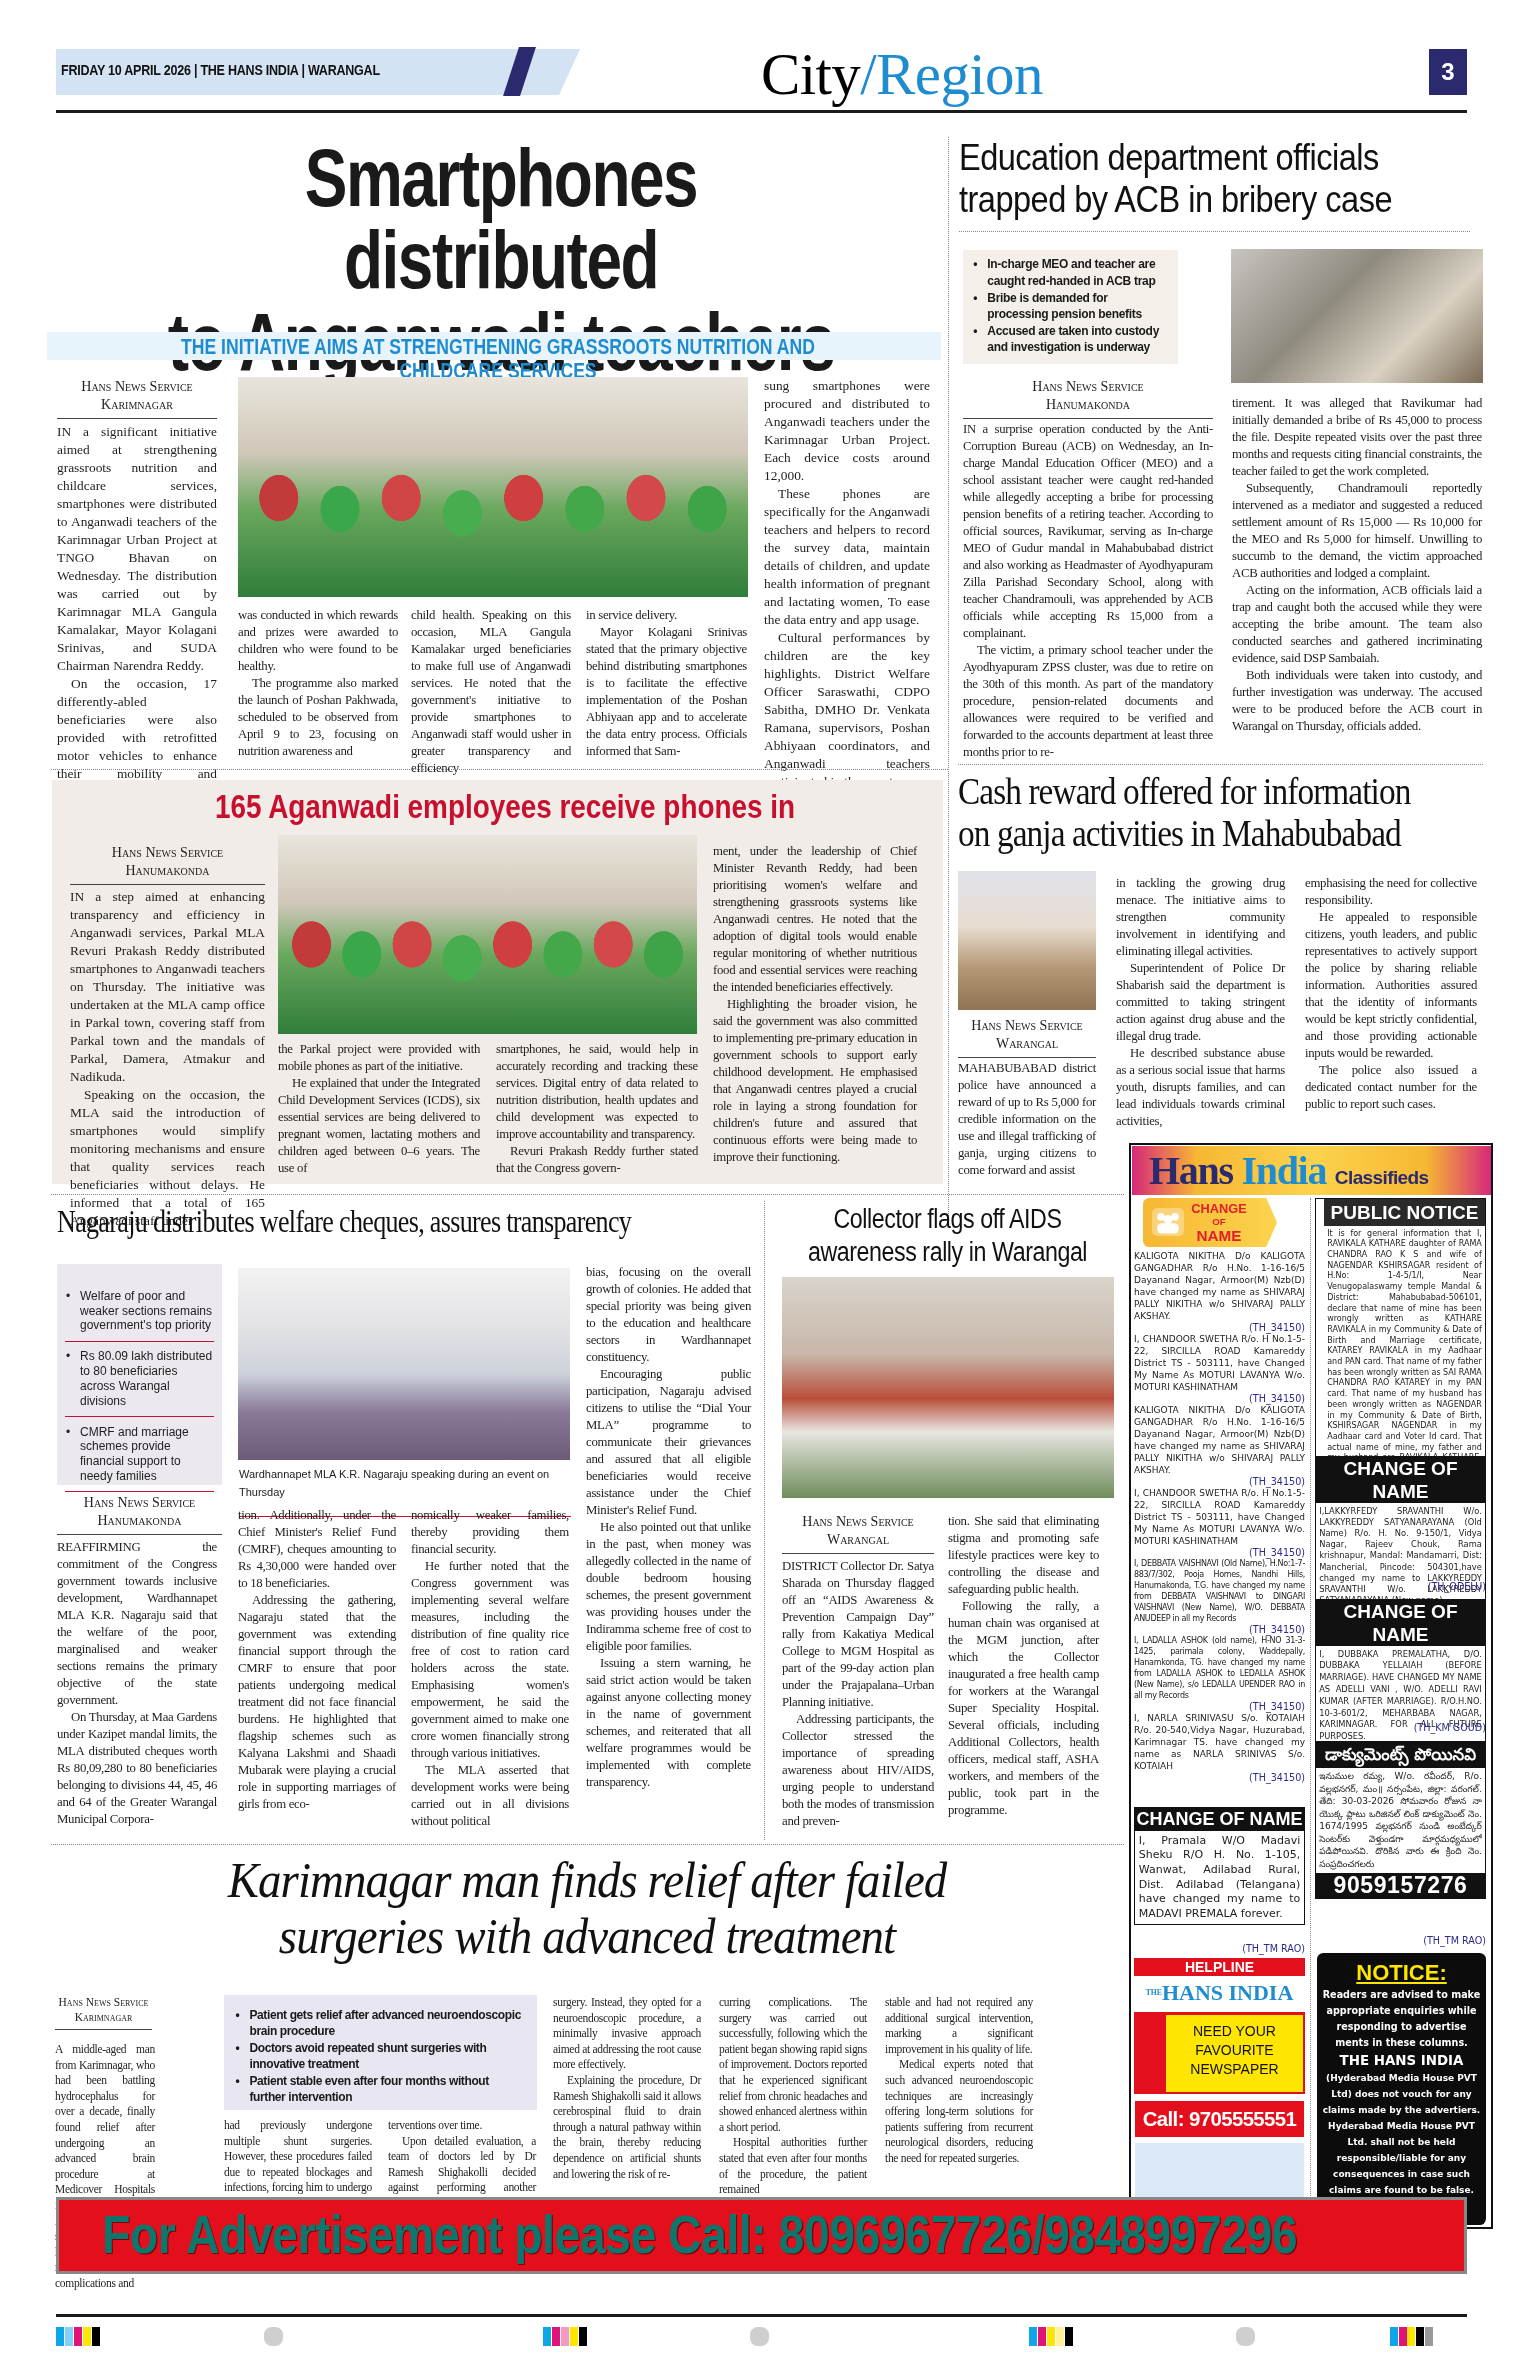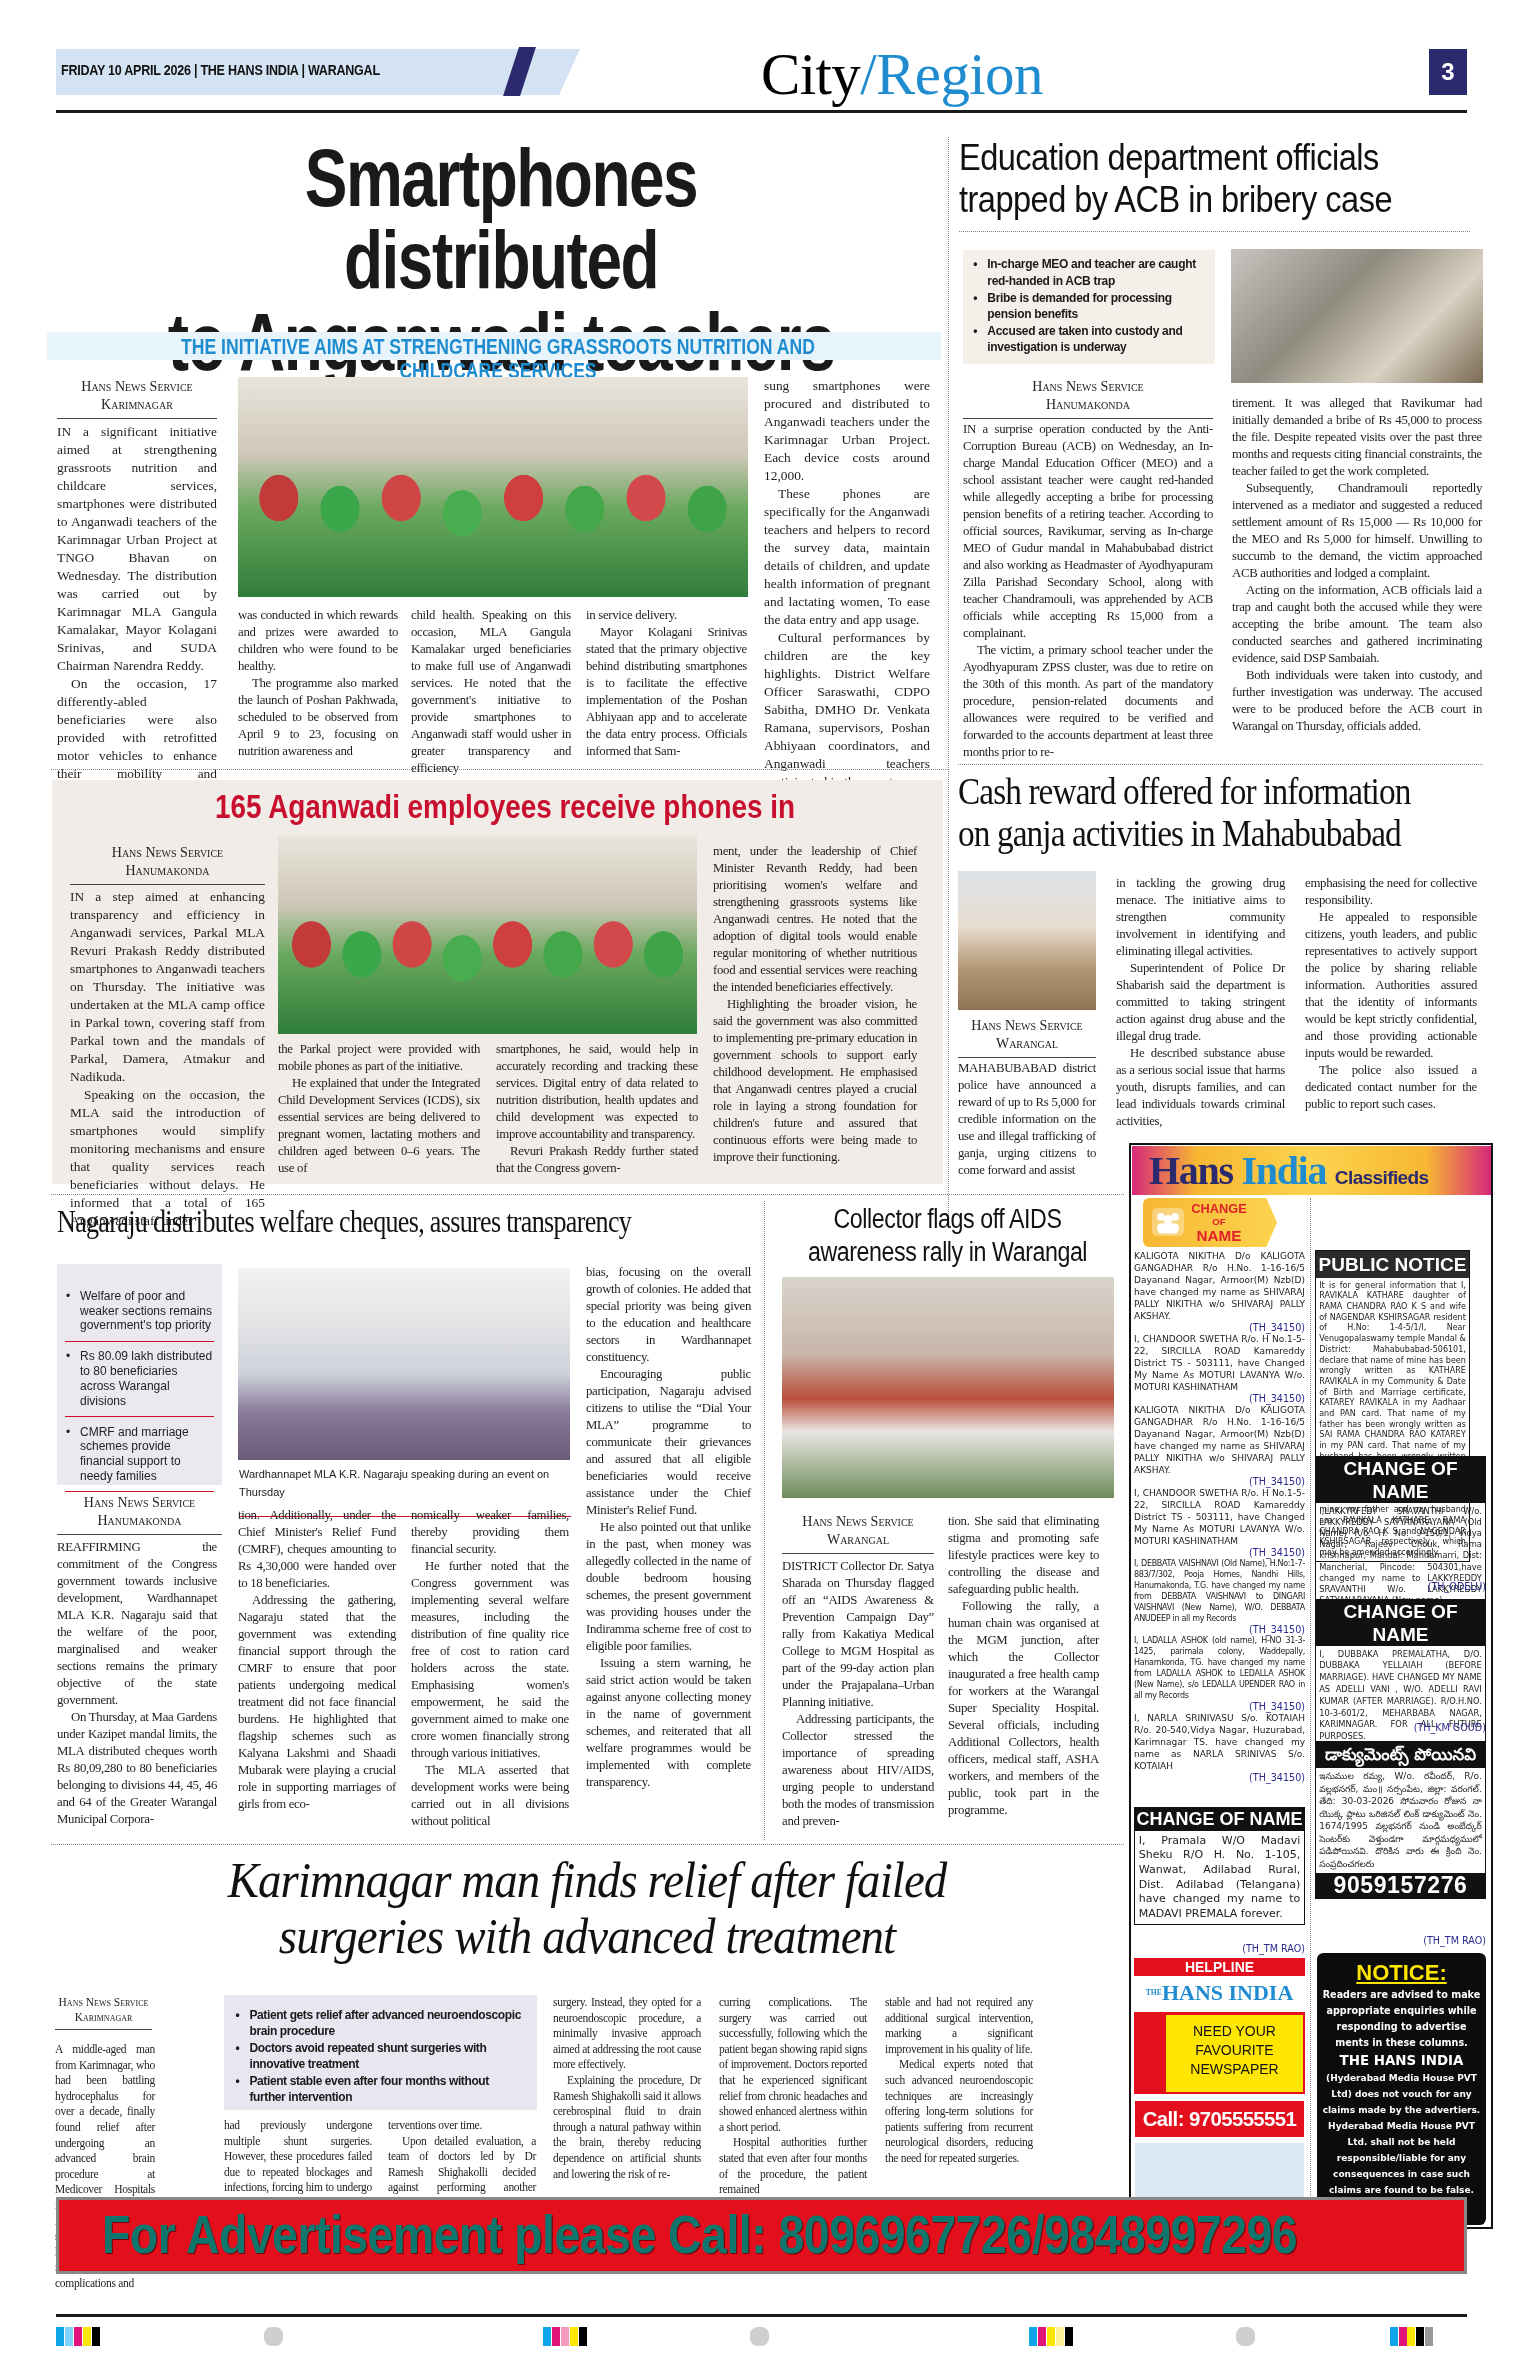--- a/index.html
+++ b/index.html
@@ -123,21 +123,21 @@
 
 <div class="abs dotv" style="left:948px; top:137px; height:639px;"></div>
 
 <section>
   <div class="abs sans" style="left:959px; top:137px; width:524px; font-size:37px; line-height:42px; color:#111; letter-spacing:-0.6px;">
     <div style="transform:scaleX(0.88); transform-origin:left;">Education department officials</div>
     <div style="transform:scaleX(0.88); transform-origin:left;">trapped by ACB in bribery case</div>
   </div>
   <div class="abs" style="left:959px; top:231px; width:511px; border-top:1.9px dotted #888;"></div>
 
-  <div class="abs" style="left:963px; top:250px; width:252px; height:114px; background:#f4efe8; padding:6.4px 9px;">
+  <div class="abs" style="left:963px; top:250px; width:215px; height:114px; background:#f4efe8; padding:6.4px 9px;">
     <ul class="bullets sans" style="font-size:12px; line-height:16.6px; font-weight:bold; letter-spacing:-0.3px; color:#1a1a1a;">
       <li>In-charge MEO and teacher are caught red-handed in ACB trap</li>
       <li>Bribe is demanded for processing pension benefits</li>
       <li>Accused are taken into custody and investigation is underway</li>
     </ul>
   </div>
   <div class="abs photo photo-acb" style="left:1231px; top:249px; width:252px; height:134px;"></div>
 
   <div class="abs byline" style="left:963px; top:378px; width:250px;">
     <div>Hans News Service</div>
@@ -374,21 +374,21 @@
       <div>NEED YOUR</div>
       <div>FAVOURITE</div>
       <div>NEWSPAPER</div>
     </div>
   </div>
   <div class="abs" style="left:1135px; top:2101px; width:169px; height:36px; background:#e30f1c; color:#fff; text-align:center; font-family:'Liberation Sans', sans-serif; font-weight:bold; font-size:20.4px; line-height:36px; letter-spacing:-0.6px;">Call: 9705555551</div>
   <div class="abs" style="left:1135px; top:2143px; width:169px; height:77px; background:#dbe8f6;"></div>
 
   <div class="abs dotv" style="left:1310px; top:1198px; height:1028px;"></div>
 
-  <div class="abs" style="left:1315px; top:1250px; width:155px; border:1.3px solid #111;">
+  <div class="abs" style="left:1315px; top:1198px; width:171px; border:1.3px solid #111;padding-left:8px;">
     <div class="cls-hd" style="font-size:19px; line-height:27px; background:#2a2a2a;">PUBLIC NOTICE</div>
     <div class="cls-text" style="font-size:8px; line-height:10.7px; padding:2.6px 3.2px;">It is for general information that I, RAVIKALA KATHARE daughter of RAMA CHANDRA RAO K S and wife of NAGENDAR KSHIRSAGAR resident of H.No: 1-4-5/1/I, Near Venugopalaswamy temple Mandal &amp; District: Mahabubabad-506101, declare that name of mine has been wrongly written as KATHARE RAVIKALA in my Community &amp; Date of Birth and Marriage certificate, KATAREY RAVIKALA in my Aadhaar and PAN card. That name of my father has been wrongly written as SAI RAMA CHANDRA RAO KATAREY in my PAN card. That name of my husband has been wrongly written as NAGENDAR in my Community &amp; Date of Birth, KSHIRSAGAR NAGENDAR in my Aadhaar card and Voter Id card. That actual name of mine, my father and my husband are RAVIKALA KATHARE, RAMA CHANDRA RAO K S and NAGENDAR KSHIRSAGAR respectively, which may be amended accordingly.</div>
   </div>
 
   <div class="abs" style="left:1315px; top:1456px; width:171px; border:1.3px solid #111;">
     <div class="cls-hd" style="font-size:19px; line-height:23px;">CHANGE OF NAME</div>
     <div class="cls-text" style="font-size:8.3px; line-height:11.2px; padding:2.6px 3.2px;">I,LAKKYRFEDY SRAVANTHI W/o. LAKKYREDDY SATYANARAYANA (Old Name) R/o. H. No. 9-150/1, Vidya Nagar, Rajeev Chouk, Rama krishnapur, Mandal: Mandamarri, Dist: Mancherial, Pincode: 504301,have changed my name to LAKKYREDDY SRAVANTHI W/o. LAKKYREDDY SATYANARAYANA (New name)</div>
   </div>
   <div class="abs cls-code" style="left:1315px; top:1581px; width:171px;">(TH_ODELU)</div>
 

